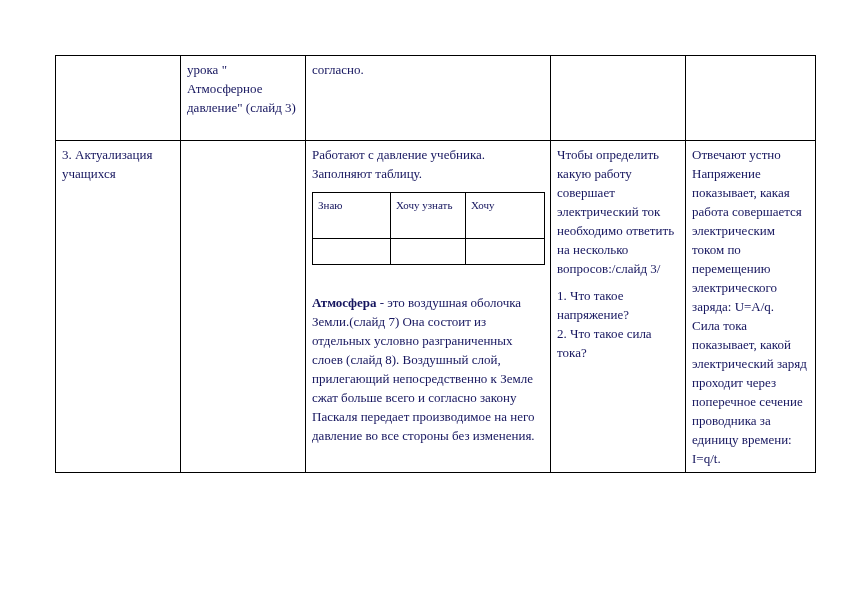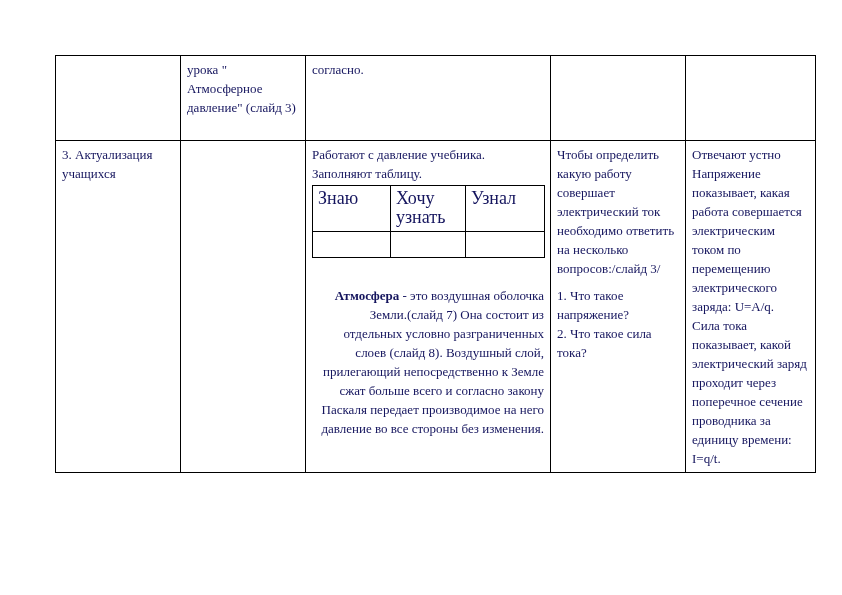--- a/index.html
+++ b/index.html
@@ -36,33 +36,33 @@
   tr.row1 > td { height: 85px; }
   tr.row2 > td { height: 327px; }
 
   .cell-text { white-space: pre-wrap; }
 
   
   table.inner-table {
     border-collapse: collapse;
     table-layout: fixed;
     width: 232px;
-    margin-top: 2px;
-    font-size: 18px;
+    margin-top: 9px;
+    font-size: 11px;
     line-height: 19px;
   }
   table.inner-table td {
     border: 1px solid #000000;
     vertical-align: top;
     padding: 3px 5px;
   }
   table.inner-table tr.inner-head td { height: 46px; }
   table.inner-table tr.inner-empty td { height: 26px; }
 
-  .para-atmosfera { margin-top: 28px; text-align: right; }
+  .para-atmosfera { margin-top: 28px; }
   .bold { font-weight: bold; }
 
   .col4-q1 { margin-top: 8px; }
   .col4-q2 { margin-top: 0; }
   .col5-p2 { }
 </style>
 </head>
 <body>
 
 <div class="page">
@@ -96,21 +96,21 @@
           <table class="inner-table">
             <colgroup>
               <col style="width:78px">
               <col style="width:75px">
               <col style="width:79px">
             </colgroup>
             <tbody>
               <tr class="inner-head">
                 <td>Знаю</td>
                 <td>Хочу узнать</td>
-                <td>Узнал</td>
+                <td>Хочу</td>
               </tr>
               <tr class="inner-empty">
                 <td></td>
                 <td></td>
                 <td></td>
               </tr>
             </tbody>
           </table>
           <div class="para-atmosfera"><span class="bold">Атмосфера</span><span> - это воздушная оболочка Земли.(слайд 7) Она состоит из отдельных условно разграниченных слоев (слайд 8). Воздушный слой, прилегающий непосредственно к Земле сжат больше всего и согласно закону Паскаля передает производимое на него давление во все стороны без изменения.</span></div>
         </td>

